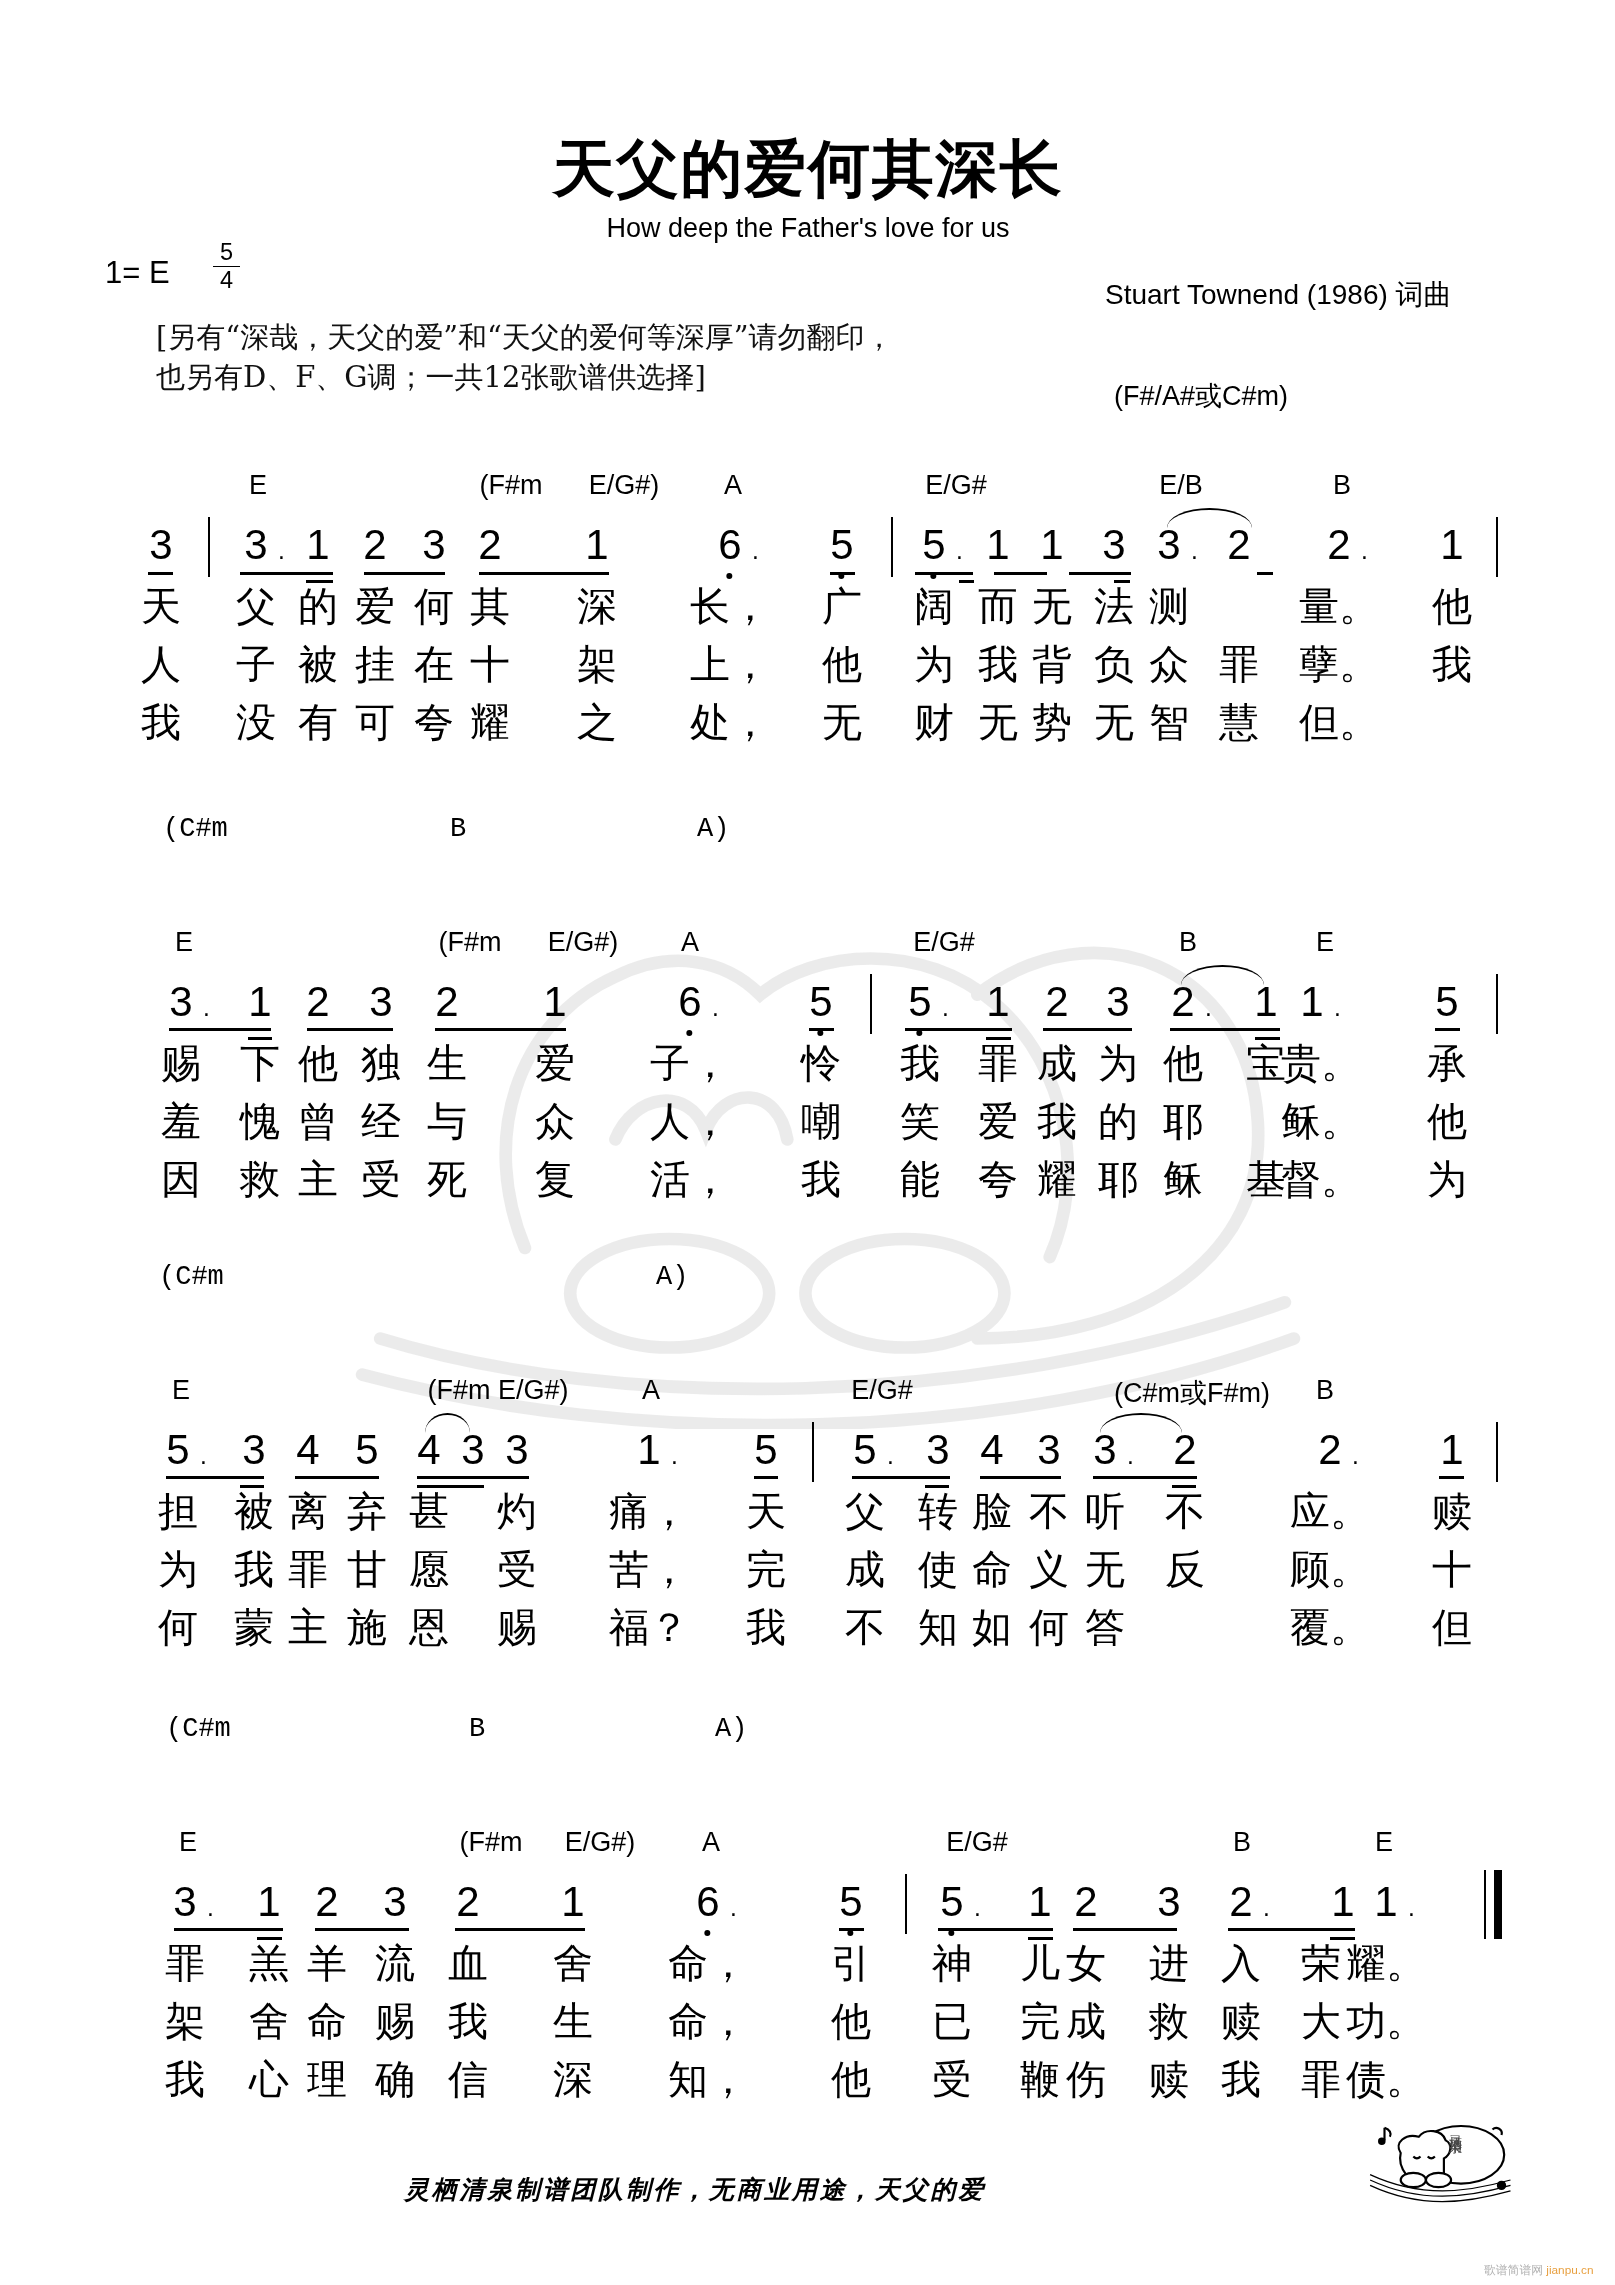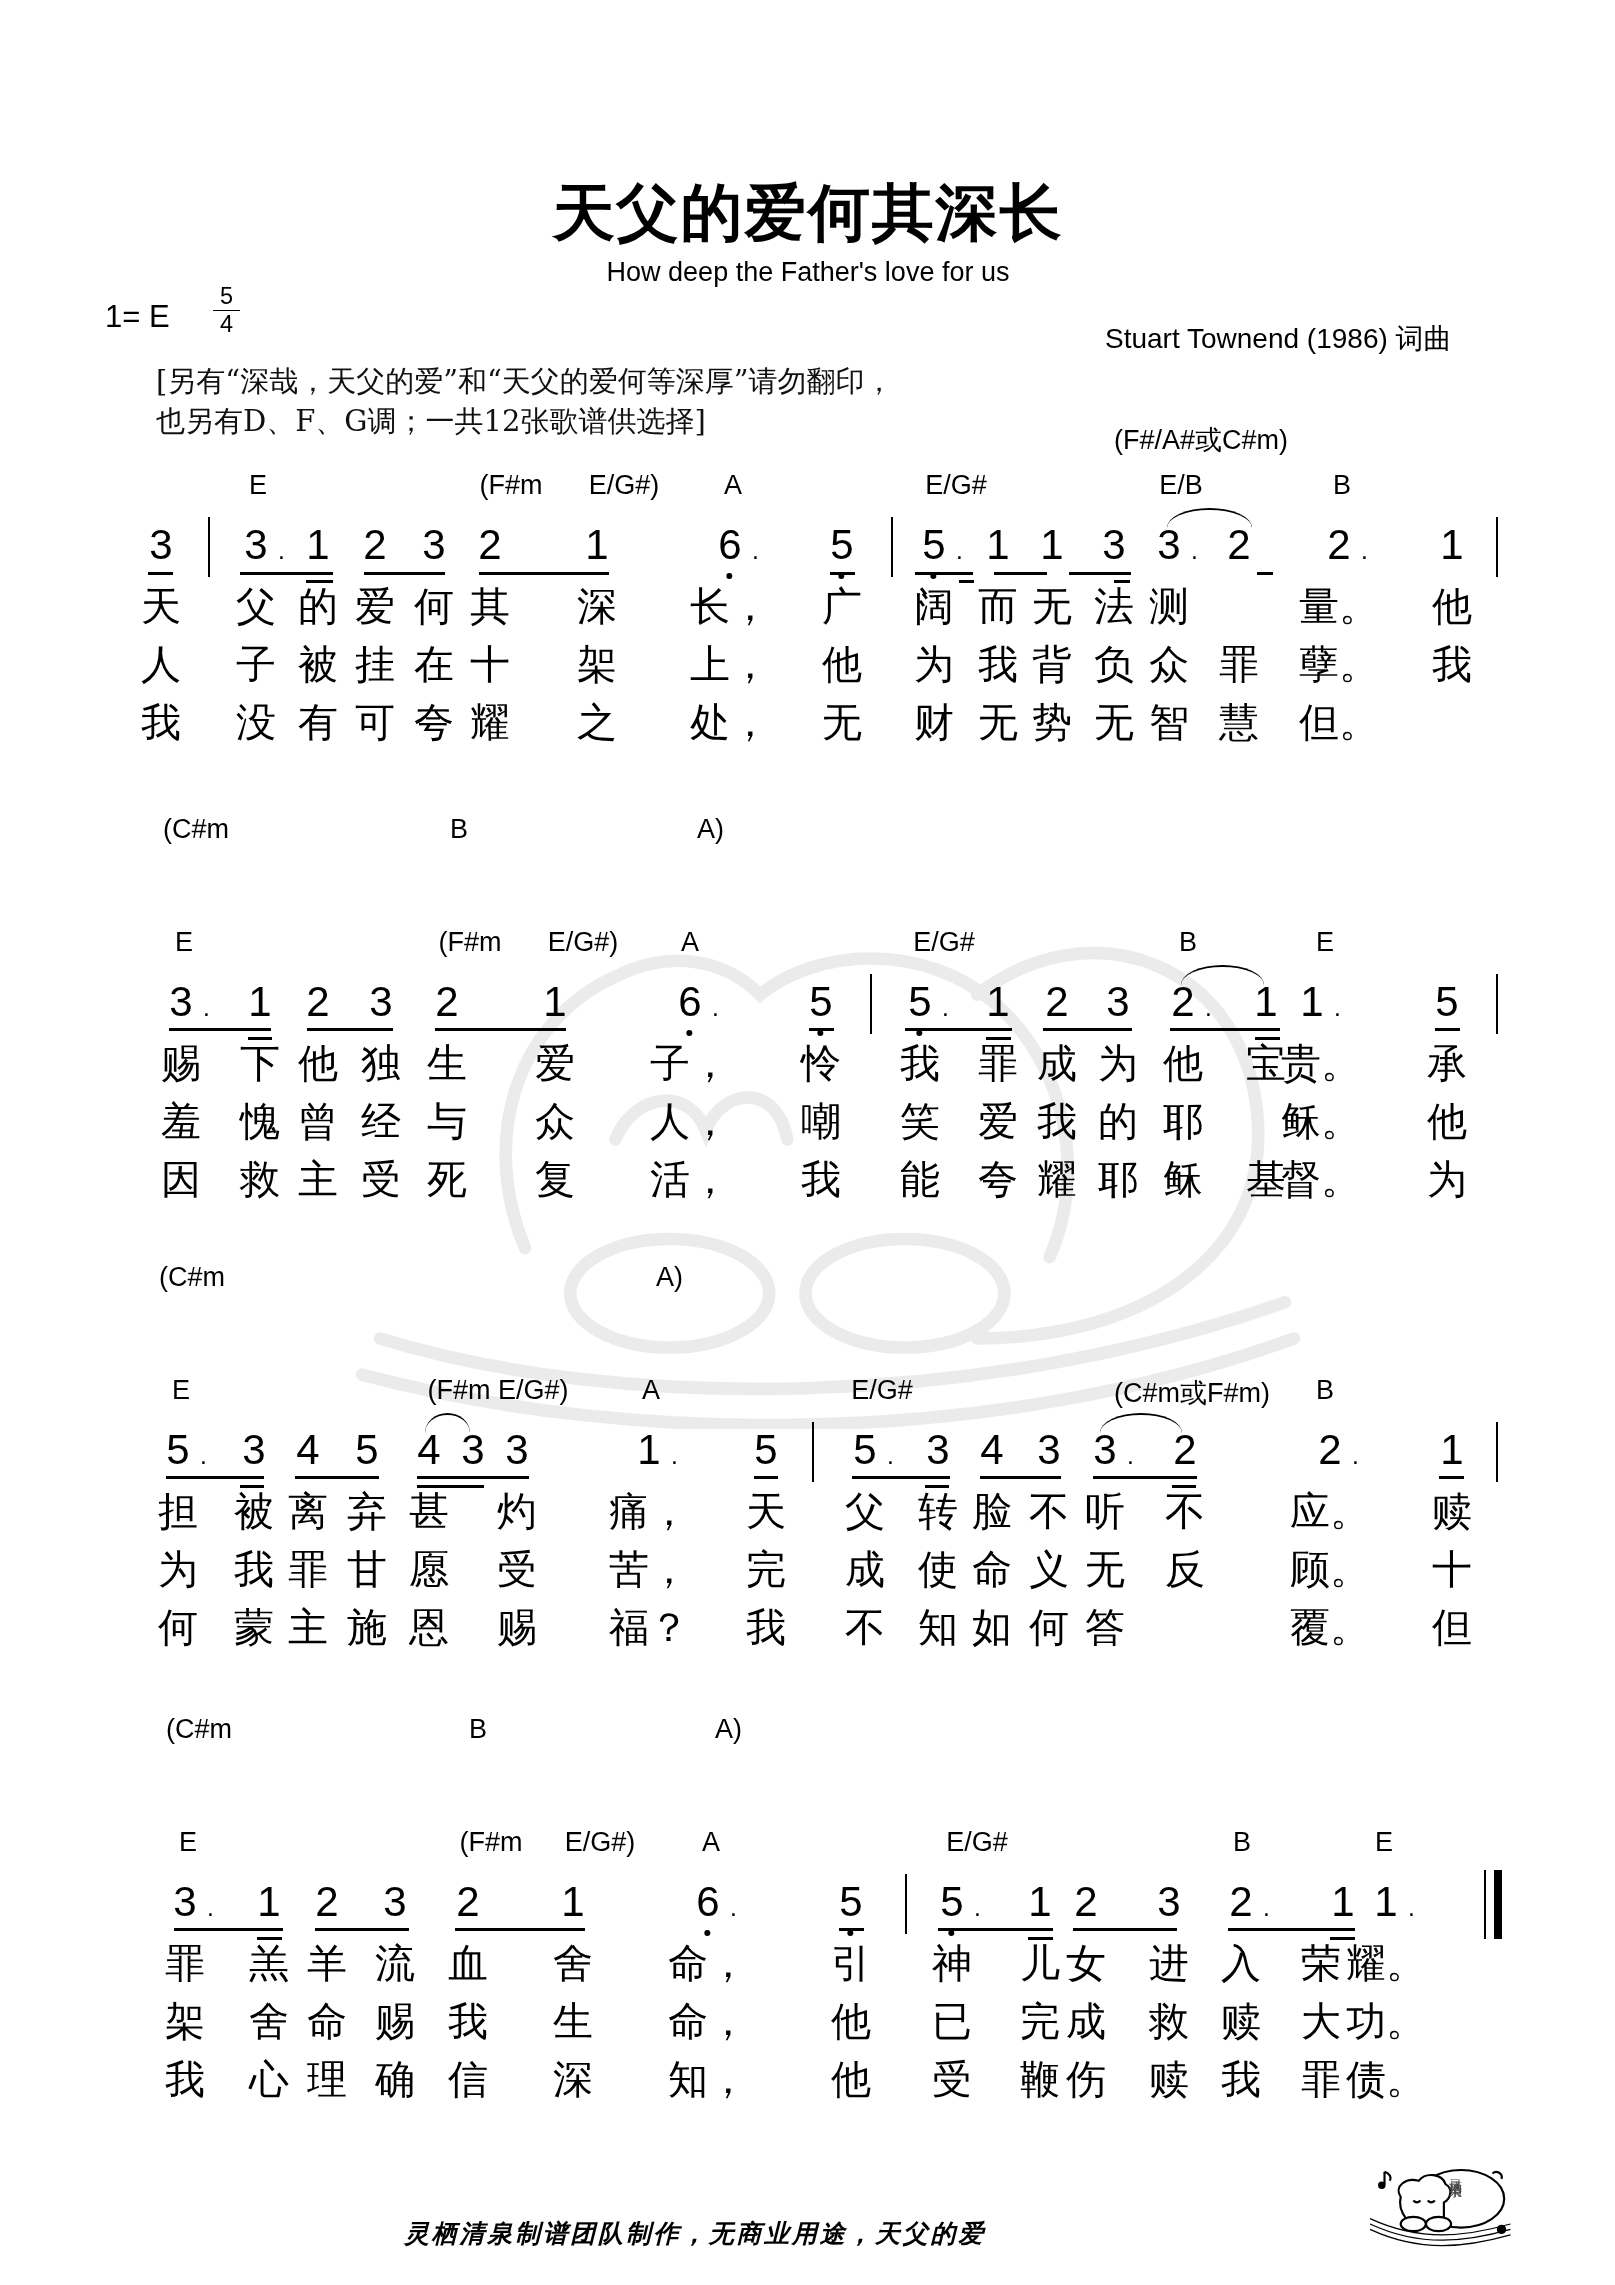--- a/index.html
+++ b/index.html
@@ -1,20 +1,20 @@
 <!DOCTYPE html>
 <html style="font-size:14.5px"><head>
 <meta charset="utf-8">
 <style>
   html, body { margin: 0; padding: 0; background: #ffffff; }
   body {
     width: 1616px; height: 2285px; position: relative; overflow: hidden;
     font-family: "DejaVu Sans", "Liberation Sans", sans-serif; color: #000;
   }
-  .abs { position: absolute; margin-top: 44px; }
+  .abs { position: absolute; }
   .title {
     left: 0; width: 1616px; top: 127px; text-align: center;
     font-size: 62px; font-weight: bold; letter-spacing: 1.8px;
   }
   .subtitle {
     left: 0; width: 1616px; top: 213px; text-align: center;
     font-family: "Liberation Sans", sans-serif; font-size: 27px;
   }
   .key { left: 105px; top: 255px; font-size: 31px; font-family: "Liberation Sans", sans-serif; }
   .timesig {
@@ -26,21 +26,21 @@
   .note-line {
     left: 156px; font-size: 29px; font-family: "DejaVu Serif", serif; color: #111;
   }
   .altchord { left: 1114px; top: 378px; font-size: 27px; font-family: "Liberation Sans", sans-serif; }
 
   .system { position: absolute; left: 0; width: 1616px; }
   .chord {
     position: absolute; font-family: "Liberation Sans", sans-serif; font-size: 27px;
     white-space: nowrap; transform: translateX(-50%);
   }
-  .chord.left { transform: none; }
+  .chord.left { transform: none; font-family: Liberation Mono, monospace; }
   .note {
     position: absolute; font-family: "Liberation Sans", sans-serif; font-size: 42px;
     line-height: 42px; transform: translateX(-50%); text-align: center; white-space: nowrap;
   }
   .note .low {
     position: absolute; left: 50%; top: 49px; width: 6.3px; height: 6.3px; margin-left: -3.6px;
     background: #000; border-radius: 50%;
   }
   .note .aug { position: absolute; right: -18px; top: 11px; font-size: 25px; }
   .beam { position: absolute; height: 2.7px; background: #000; }

